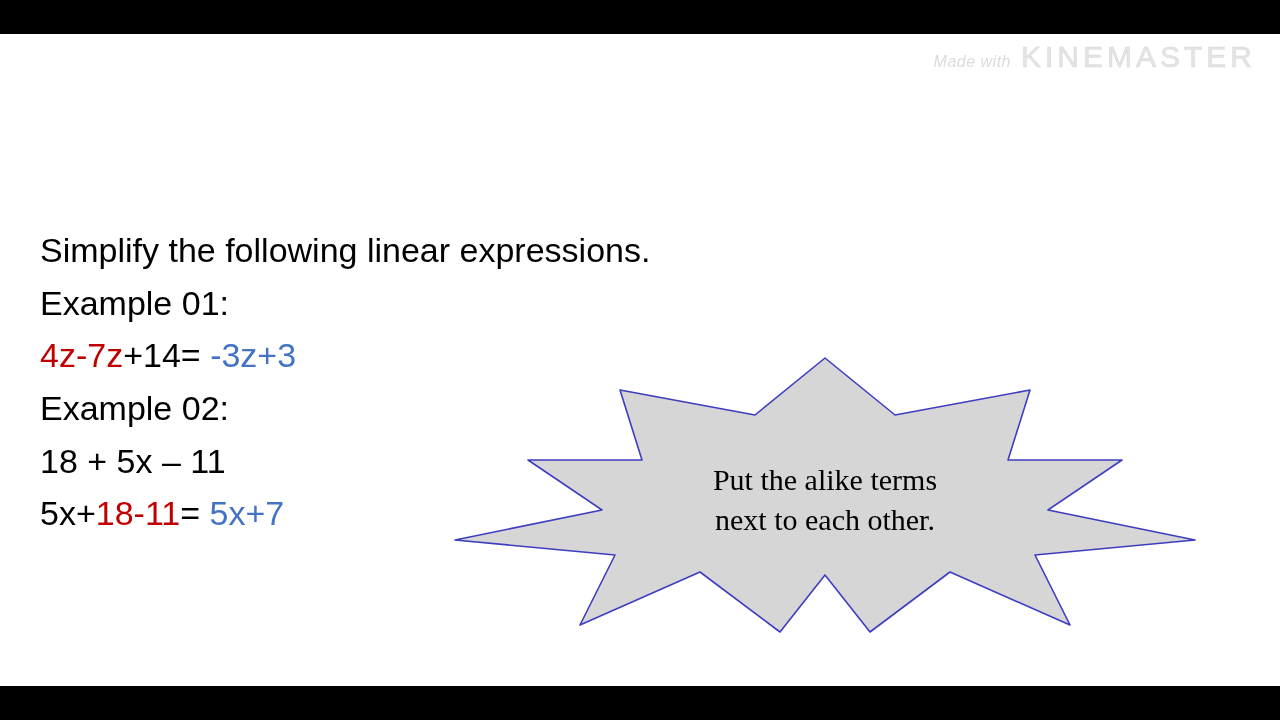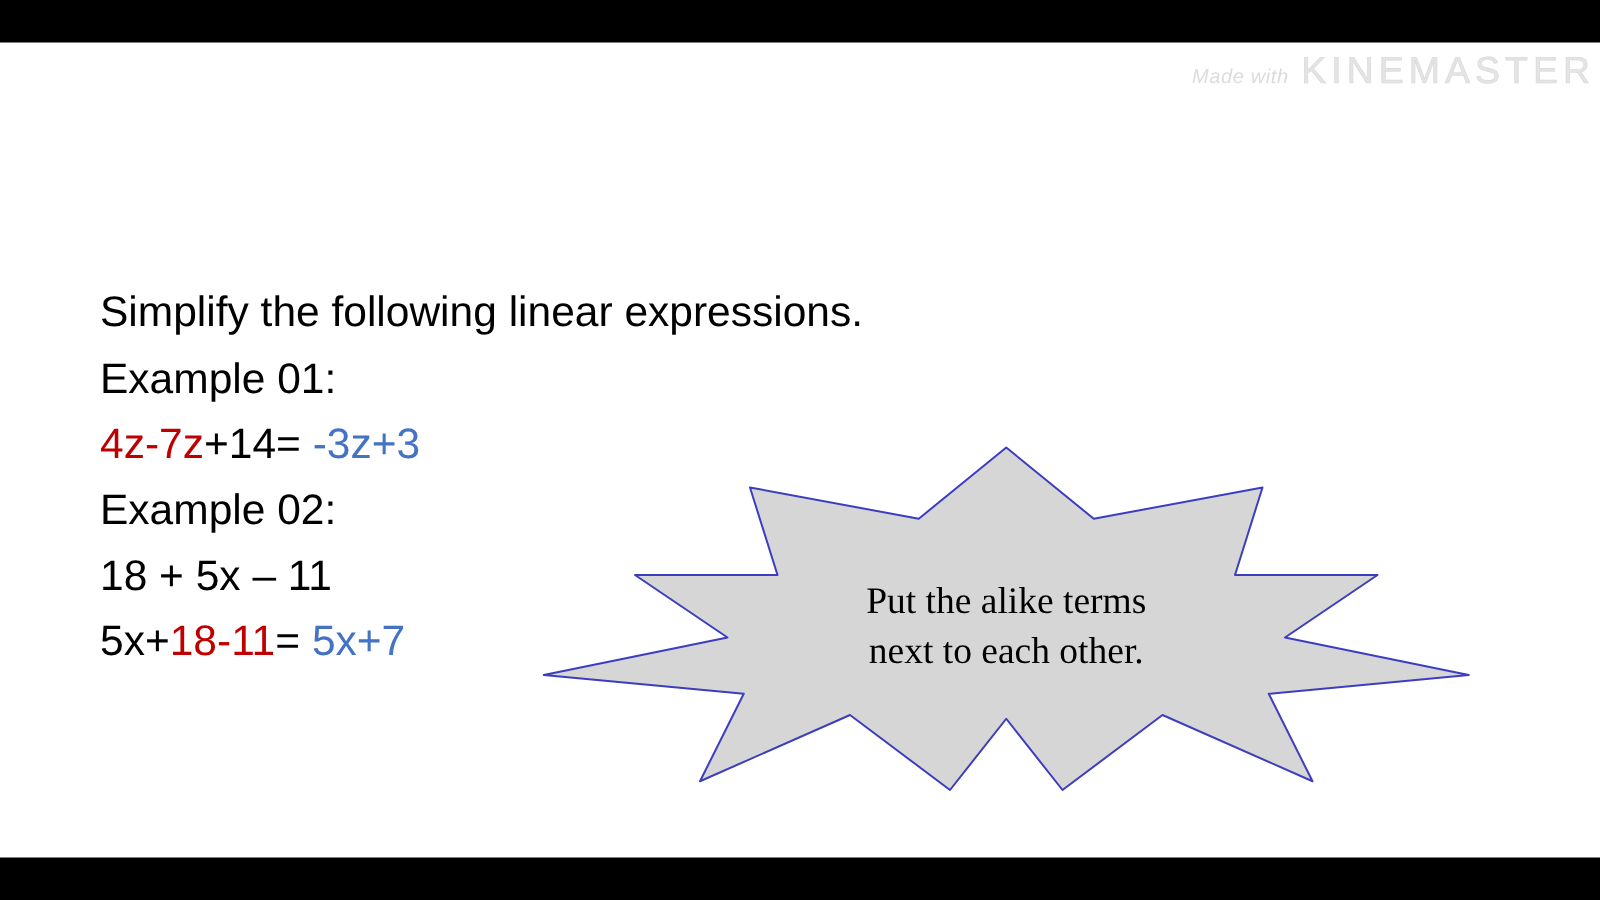--- a/index.html
+++ b/index.html
@@ -1,27 +1,27 @@
 <!DOCTYPE html>
 <html><head>
 <meta charset="utf-8">
 <style>
   * { margin: 0; padding: 0; box-sizing: border-box; }
   html, body { width: 1280px; height: 720px; overflow: hidden; font-family: Arial, Helvetica, sans-serif; background: #000; }
   .stage { position: relative; width: 1280px; height: 720px; background: #000; }
   .slide { position: absolute; left: 0; top: 34px; width: 1280px; height: 652px; background: #fff; }
   .title { position: absolute; left: 40px; top: 30px; font-size: 52px; font-weight: 700; color: #000; letter-spacing: 0.5px; }
-  .body-text { position: absolute; left: 40px; top: 190px; font-size: 34px; line-height: 1.55; color: #000; margin-left: 40px; }
+  .body-text { position: absolute; left: 40px; top: 190px; font-size: 34px; line-height: 1.55; color: #000; }
   .bold { font-weight: 400; }
   .red { color: #c00000; }
   .blue { color: #4472c4; }
-  .watermark { position: absolute; right: 4px; top: 6px; color: #e6e6e6; font-size: 20px; font-weight: 400; letter-spacing: 1px; display: flex; align-items: baseline; gap: 10px; }
+  .watermark { position: absolute; right: 24px; top: 6px; color: #e6e6e6; font-size: 20px; font-weight: 400; letter-spacing: 1px; display: flex; align-items: baseline; gap: 10px; }
   .watermark .wm-small { font-size: 16px; font-style: italic; letter-spacing: 0.5px; color: #dcdcdc; }
   .watermark .wm-big { font-size: 30px; font-weight: 300; letter-spacing: 4px; font-family: Arial, Helvetica, sans-serif; -webkit-text-stroke: 0.5px #d8d8d8; color: #e4e4e4; }
-  .callout-wrap { position: absolute; left: 430px; top: 316px; width: 750px; height: 290px; }
+  .callout-wrap { position: absolute; left: 450px; top: 316px; width: 750px; height: 290px; }
   .callout-wrap svg { width: 100%; height: 100%; display: block; }
   .callout-text { font-family: "Comic Sans MS", "Comic Sans", cursive; font-size: 30px; fill: #000; }
 </style>
 </head>
 <body>
 
 <div class="stage">
   <div class="slide">
 
     <div class="watermark">

